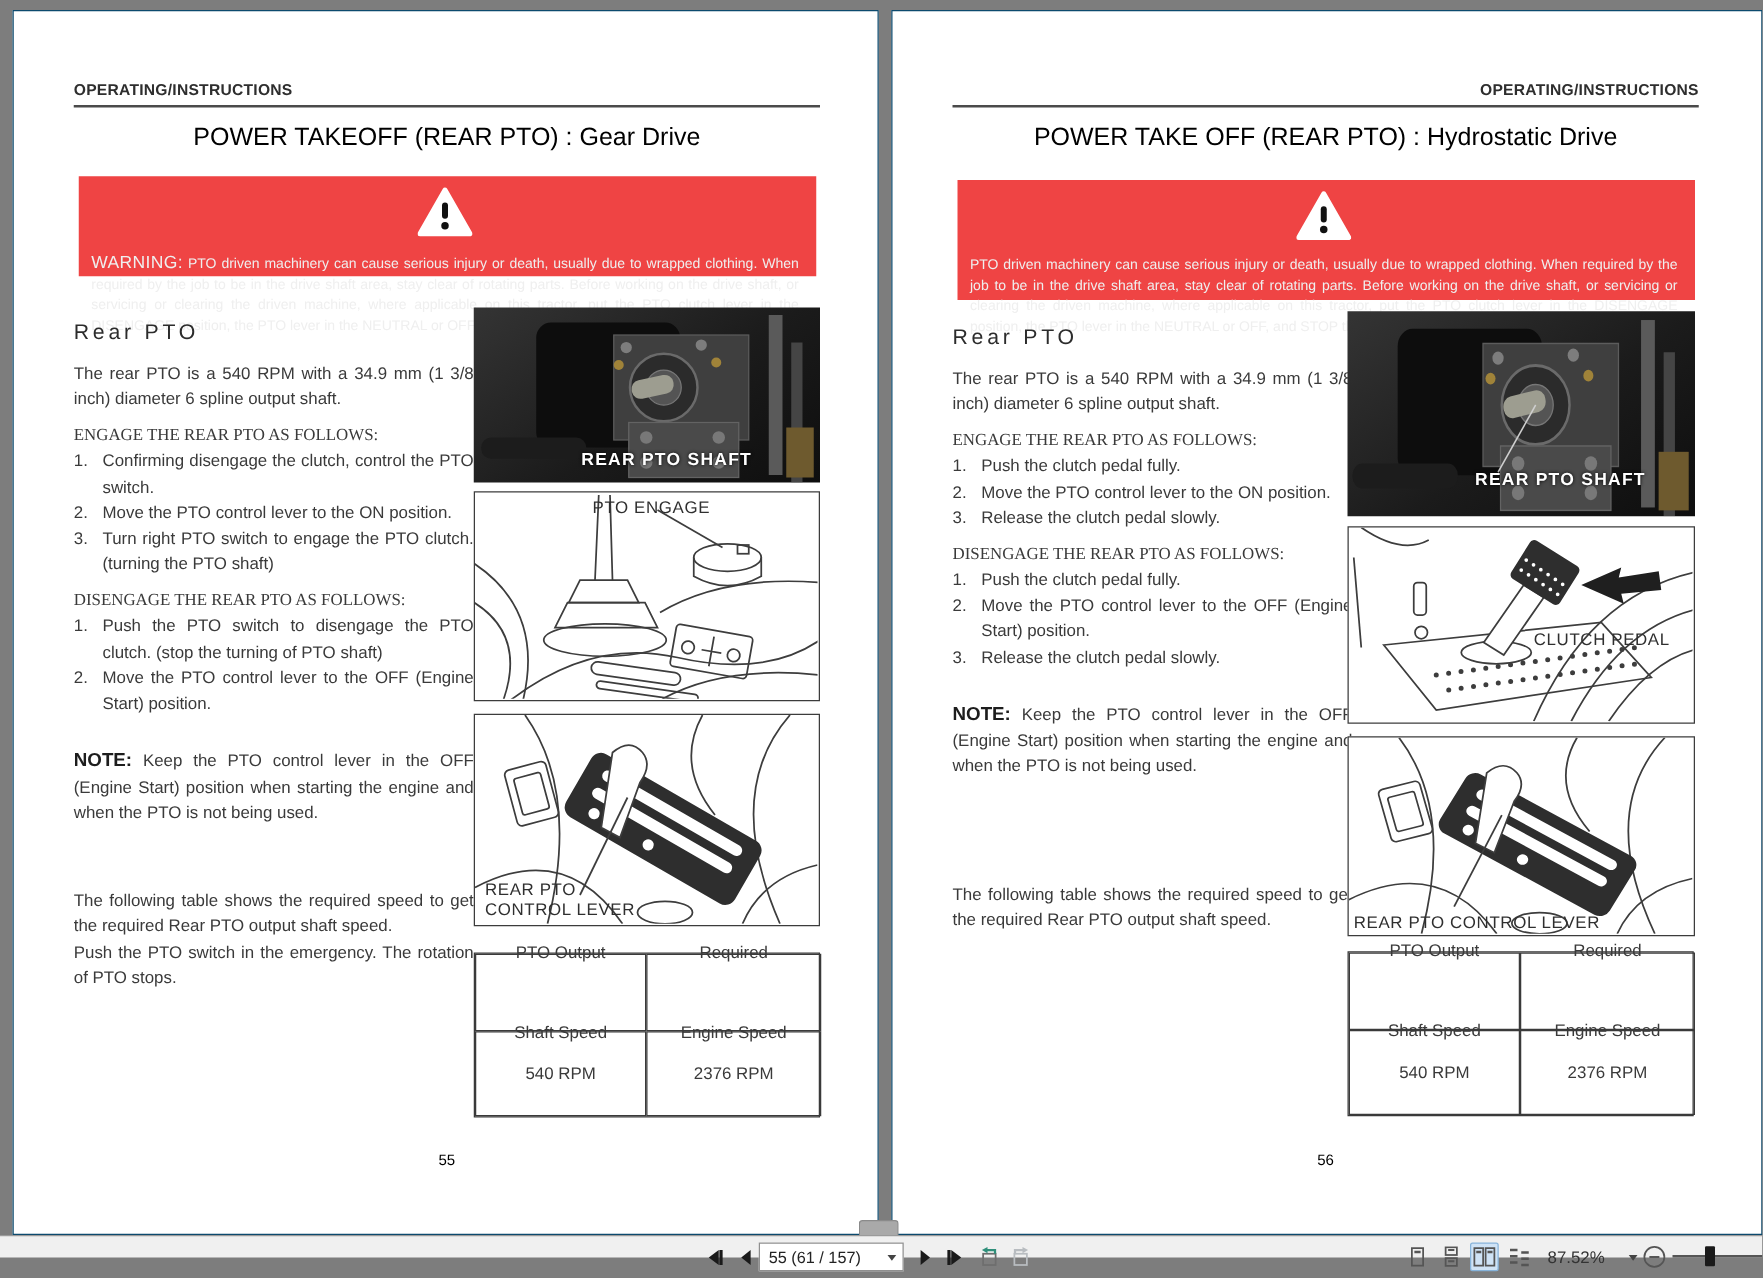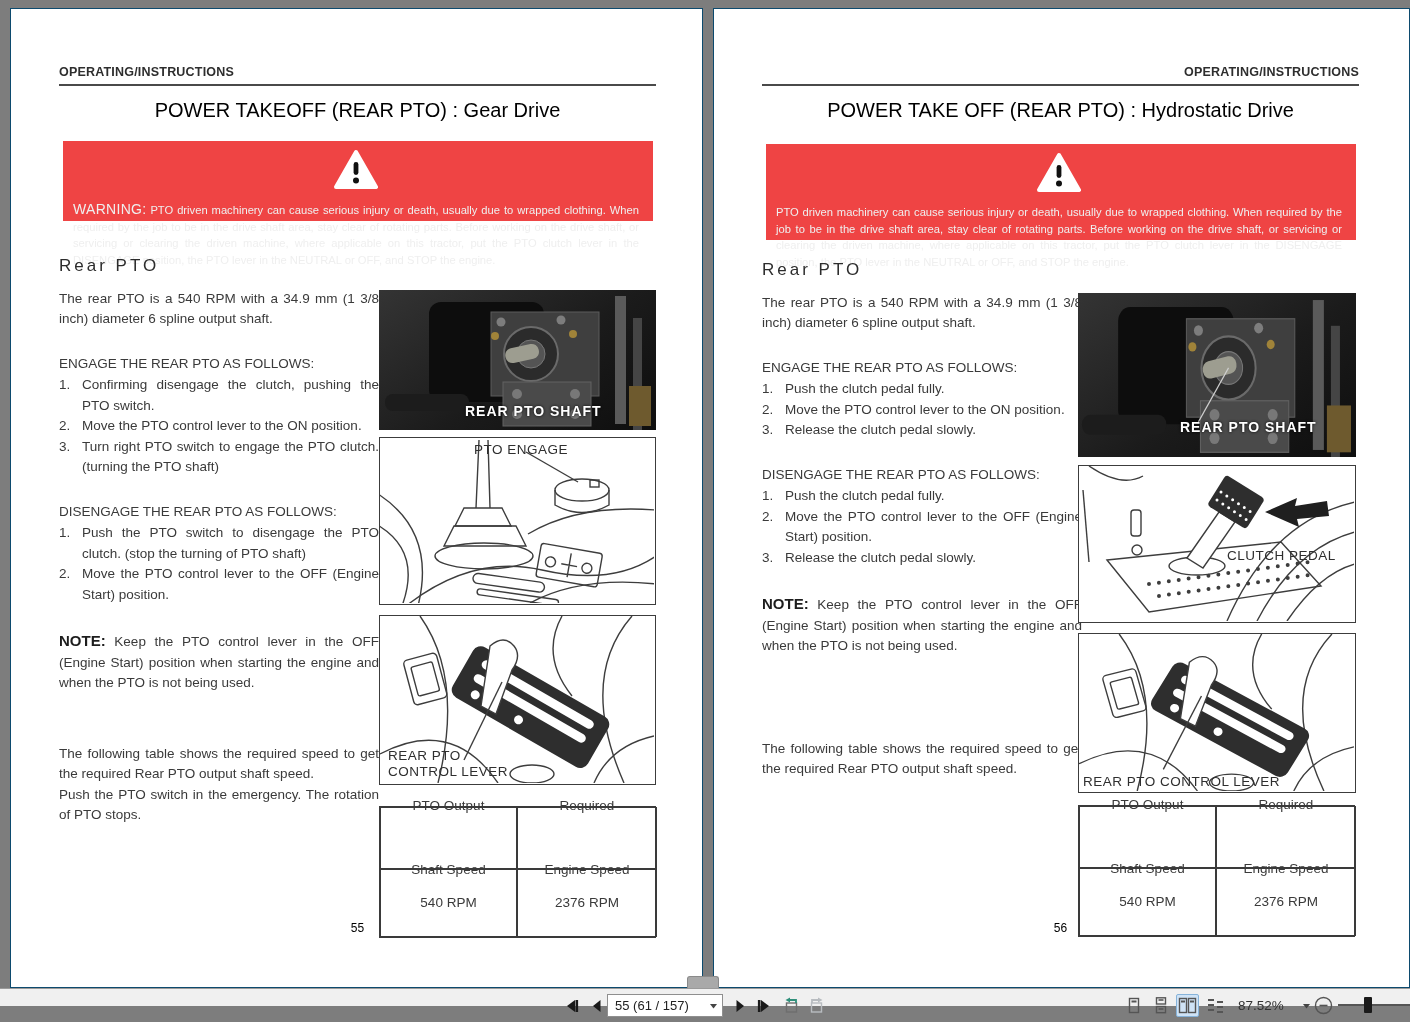--- a/index.html
+++ b/index.html
@@ -22,36 +22,36 @@
                  display:flex; align-items:center; padding:8px 14px 8px 10px;flex-direction:column; }
   .warn-icon { width:52px; flex:0 0 52px; display:flex; justify-content:center; }
   .warning-text { flex:1; color:#efefef; font-size:11.2px; line-height:16.5px;
                   text-align:justify; }
   .warning-text .warn-word { font-size:14px; letter-spacing:.3px; }
 
   .text-col { position:absolute; left:48px; top:247px; width:320px; color:#3a3a3a;
               font-size:13.5px; line-height:20.5px; }
   .sec-head { font-size:17px; letter-spacing:3px; color:#2c2c2c; margin-bottom:12px; }
   .para { text-align:justify; }
-  .list-head { margin-top:24px; }
+  .list-head { margin-top:8px;font-family:Liberation Serif, serif; }
   .steps { margin-top:1px; }
   .step { display:flex; }
   .step .n { flex:0 0 23px; }
   .step .t { flex:1; text-align:justify; }
   .note-para { margin-top:26px; text-align:justify; }
   .note-lab { font-weight:bold; font-size:15px; color:#1d1d1d; }
   .closing { margin-top:50px; }
   .page-right .closing { margin-top:82px; }
 
   .fig-col { position:absolute; }
   .page-left  .fig-col { left:368px; top:237px; width:277px; }
   .page-right .fig-col { left:364px; top:240px; width:278px; }
 
   .figure { position:relative; width:100%; overflow:hidden; }
-  .fig-photo { background:linear-gradient(145deg,#343434 0%,#1b1b1b 55%,#0e0e0e 100%);margin-top:44px; }
+  .fig-photo { background:linear-gradient(145deg,#343434 0%,#1b1b1b 55%,#0e0e0e 100%); }
   .fig-line { background:#fff; border:1.5px solid #3c3c3c; }
   .photo-label { position:absolute; color:#fff; font-weight:bold; font-size:14px;
                  letter-spacing:1px; text-shadow:0 0 3px #000; white-space:nowrap; }
   .line-label { position:absolute; color:#2f2f2f; font-size:13.5px; letter-spacing:.5px;
                 white-space:nowrap; }
 
   .spec-table { position:relative; width:277px; margin-top:0; display:grid;
                 grid-template-columns:137px 140px; border:1px solid #3a3a3a;
                 color:#3a3a3a; font-size:13.5px; }
   .spec-cell { border:1px solid #3a3a3a; display:flex; flex-direction:column;
@@ -100,21 +100,21 @@
     <div class="warning-text"><span class="warn-word">WARNING:</span><span> PTO driven machinery can cause serious injury or death, usually due to wrapped clothing. When required by the job to be in the drive shaft area, stay clear of rotating parts. Before working on the drive shaft, or servicing or clearing the driven machine, where applicable on this tractor, put the PTO clutch lever in the DISENGAGE position, the PTO lever in the NEUTRAL or OFF, and STOP the engine.</span></div>
   </div>
 
   <div class="text-col">
     <div class="sec-head">Rear PTO</div>
     <p class="para">The rear PTO is a 540 RPM with a 34.9 mm (1 3/8 inch) diameter 6 spline output shaft.</p>
     <p class="para list-head">ENGAGE THE REAR PTO AS FOLLOWS:</p>
     <div class="steps">
       <div class="step">
           <span class="n">1.</span>
-          <span class="t">Confirming disengage the clutch, pushing the PTO switch.</span>
+          <span class="t">Confirming disengage the clutch, control the PTO switch.</span>
         </div>
       <div class="step">
           <span class="n">2.</span>
           <span class="t">Move the PTO control lever to the ON position.</span>
         </div>
       <div class="step">
           <span class="n">3.</span>
           <span class="t">Turn right PTO switch to engage the PTO clutch. (turning the PTO shaft)</span>
         </div>
     </div>

